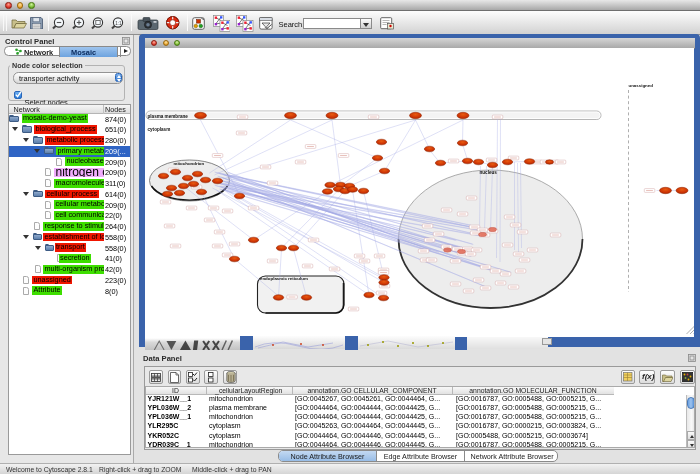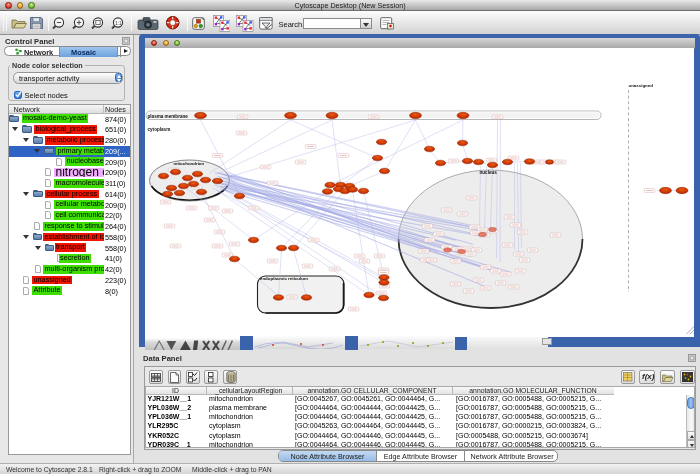--- a/index.html
+++ b/index.html
@@ -4,21 +4,20 @@
 * { margin:0; padding:0; box-sizing:border-box; }
 body { width:700px; height:474px; font-family:"Liberation Sans", sans-serif; background:#e2e2e2; position:relative; overflow:hidden; }
 .abs { position:absolute; }
 </style></head>
 <body>
 
 <div class="abs" style="left:0;top:0;width:700px;height:11px;background:linear-gradient(#e8e8e8,#a8a8a8);border-bottom:1px solid #6e6e6e;border-radius:4px 4px 0 0;">
   <div class="abs" style="left:5.2px;top:2.4px;width:6.4px;height:6.4px;border-radius:50%;background:radial-gradient(circle at 50% 30%,#ff9a8a,#e03a2c 60%,#9c1407);border:0.5px solid #8e2015;"></div>
   <div class="abs" style="left:16.7px;top:2.4px;width:6.4px;height:6.4px;border-radius:50%;background:radial-gradient(circle at 50% 30%,#ffe09a,#eda93c 60%,#a86a08);border:0.5px solid #9a6a10;"></div>
   <div class="abs" style="left:28.2px;top:2.4px;width:6.4px;height:6.4px;border-radius:50%;background:radial-gradient(circle at 50% 30%,#cdf09a,#7bbd36 60%,#3f7a0a);border:0.5px solid #4a7a14;"></div>
-  <div class="abs" style="left:0;top:1.2px;width:700px;text-align:center;font-size:7.2px;color:#1a1a1a;">Cytoscape Desktop (New Session)</div>
 </div>
 
 <div class="abs" style="left:0;top:11px;width:700px;height:23.5px;background:linear-gradient(#fdfdfd,#d2d2d2);border-bottom:1px solid #8e8e8e;">
 </div>
 <div style="position:absolute;left:2.5px;top:14px;width:1px;height:17px;background:#b8b8b8;border-right:1px solid #f8f8f8"></div>
 <div style="position:absolute;left:5.5px;top:14px;width:1px;height:17px;background:#b8b8b8;border-right:1px solid #f8f8f8"></div>
 <div style="position:absolute;left:47.5px;top:14px;width:1px;height:17px;background:#c4c4c4;border-right:1px solid #fafafa"></div>
 <div style="position:absolute;left:131px;top:14px;width:1px;height:17px;background:#c4c4c4;border-right:1px solid #fafafa"></div>
 <div style="position:absolute;left:186.5px;top:14px;width:1px;height:17px;background:#c4c4c4;border-right:1px solid #fafafa"></div>
 <svg style="position:absolute;left:10.5px;top:17px" width="16" height="12" viewBox="0 0 16 12">
@@ -145,21 +144,21 @@
   <span class="abs" style="left:19px;top:39.2px;font-size:7.4px;color:#111;">transporter activity</span>
   <div class="abs" style="left:114.5px;top:38.7px;width:7.5px;height:9.3px;background:linear-gradient(#7cb0ec,#3b7fd4);border:0.5px solid #2a66b8;border-radius:2.5px;">
     <span class="abs" style="left:1.4px;top:0.8px;width:0;height:0;border-left:2.3px solid transparent;border-right:2.3px solid transparent;border-bottom:3px solid #fff;"></span>
     <span class="abs" style="left:1.4px;top:5px;width:0;height:0;border-left:2.3px solid transparent;border-right:2.3px solid transparent;border-top:3px solid #fff;"></span>
   </div>
 
   <div class="abs" style="left:13.5px;top:56px;width:8.5px;height:8.2px;background:linear-gradient(#6fb0f2,#2377d8);border:1px solid #2a66b8;border-radius:2px;"></div>
   <svg class="abs" style="left:14px;top:55.5px" width="9" height="9" viewBox="0 0 9 9">
       <path d="M1.8 4.6 L3.6 6.6 L7 1.6" stroke="#fff" stroke-width="1.4" fill="none"></path>
     </svg>
-  <span class="abs" style="left:24.5px;top:56px;font-size:7.5px;color:#111;">Select nodes</span>
+  <span class="abs" style="left:24.5px;top:63px;font-size:7.5px;color:#111;">Select nodes</span>
 
   <div class="abs" style="left:7.5px;top:69px;width:123px;height:351.5px;background:#fff;border:1px solid #9a9a9a;overflow:hidden;">
     <div class="abs" style="left:0;top:0;width:123px;height:9px;background:linear-gradient(#f6f6f6,#dedede);border-bottom:1px solid #b5b5b5;">
       <span class="abs" style="left:5px;top:0.8px;font-size:7.2px;color:#222;">Network</span>
       <span class="abs" style="left:96.5px;top:0.8px;font-size:7.2px;color:#222;">Nodes</span>
       <div class="abs" style="left:94px;top:0;width:1px;height:9px;background:#c0c0c0;"></div>
     </div>
     <div class="abs" style="left:0;top:9px;width:123px;height:342px;">
       <div style="position:absolute;left:0;top:0.1px;width:123px;height:10.75px;">
           <span style="position:absolute;left:0.5px;top:2.1px;width:9.5px;height:6.4px;background:linear-gradient(#8fa9cc,#5d80ad);border:0.5px solid #3d5c85;border-radius:1px;"></span>

